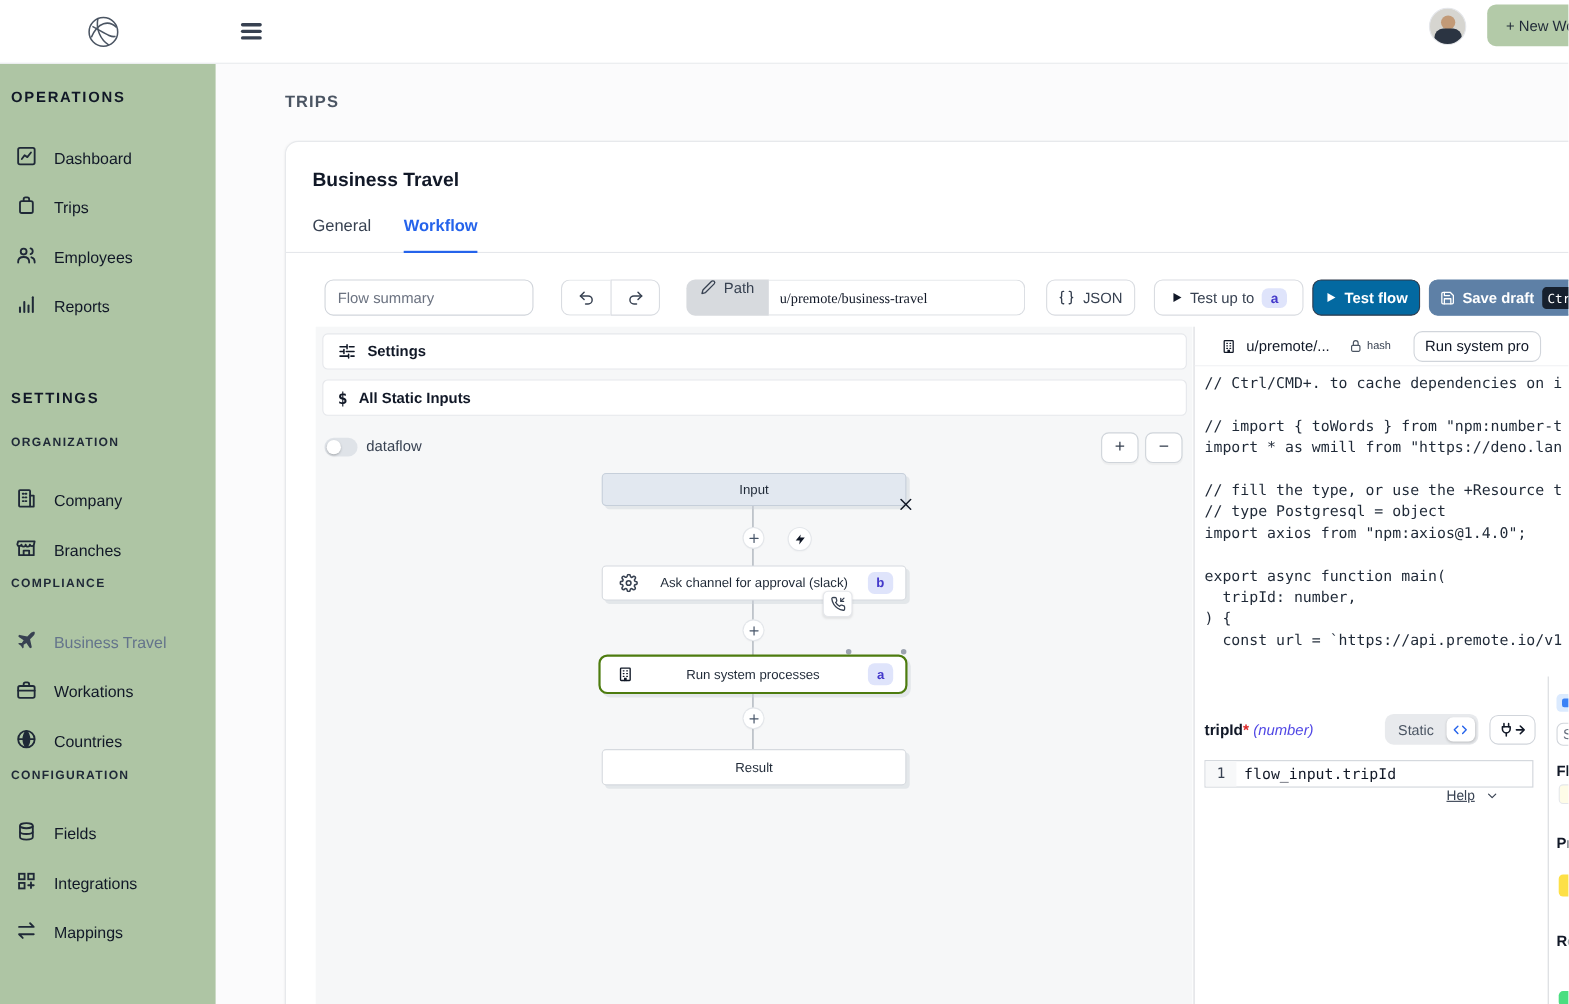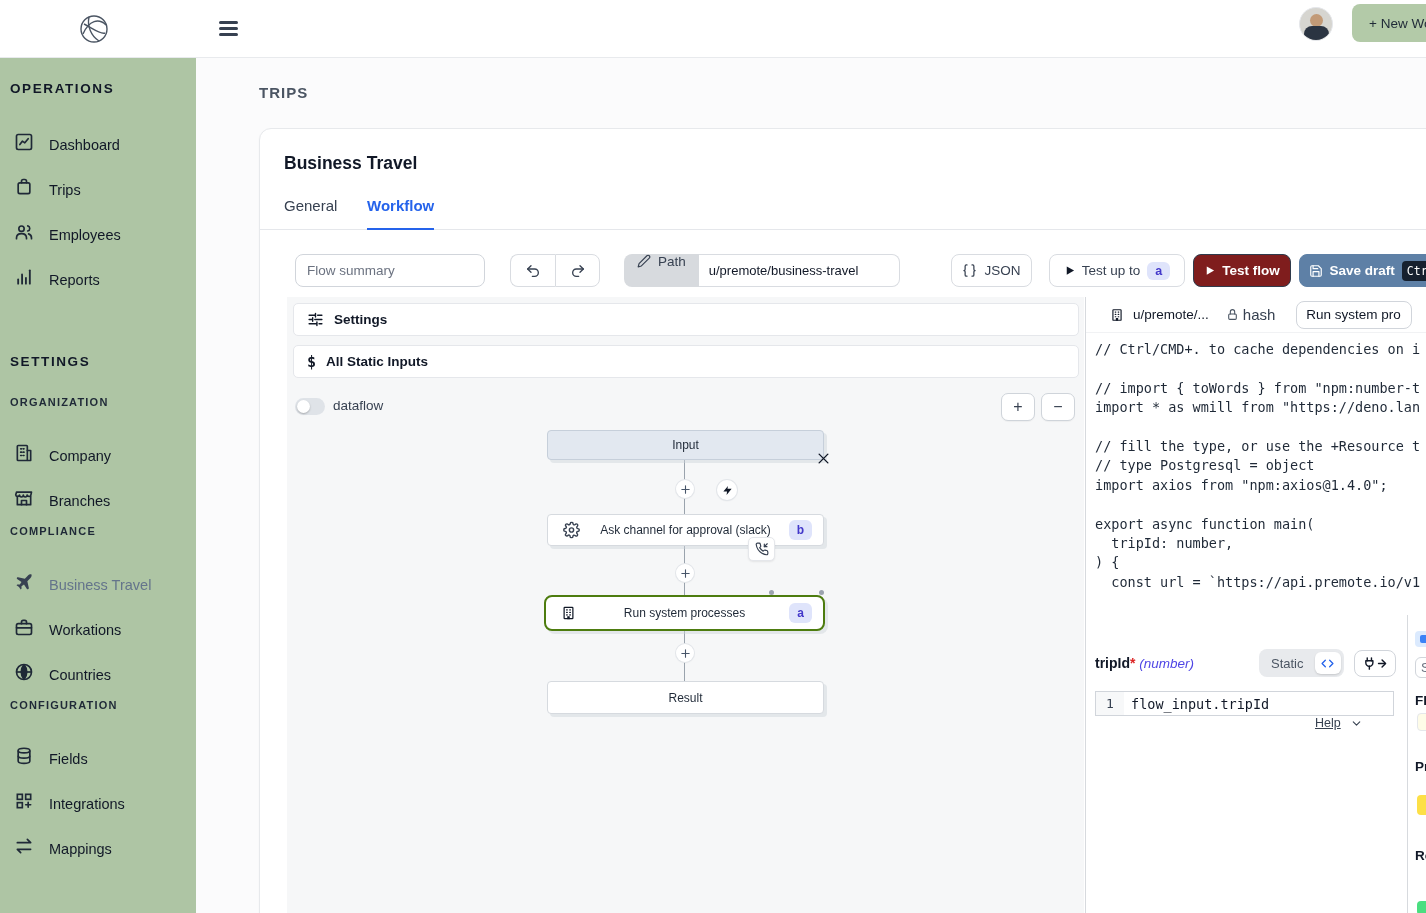--- a/index.html
+++ b/index.html
@@ -39,25 +39,25 @@
   .tb { position:absolute; top:125px; height:33px; display:flex; align-items:center; }
   .tb-input { border:1px solid #d1d5db; border-radius:8px; height:33px; font-size:13.5px; color:#374151; padding:0 11px; font-family:inherit; background:#fff; }
   .tb-input::placeholder { color:#6b7280; }
   .btn { display:flex; align-items:center; justify-content:center; gap:7px; background:#fff; border:1px solid #d9dce1; border-radius:8px; height:33px; font-size:13.5px; color:#374151; cursor:pointer; font-family:inherit; }
   .undo-group { left:250px; }
   .undo-group .btn { border-radius:0; width:45px; border-right:none; }
   .undo-group .btn:first-child { border-radius:8px 0 0 8px; }
   .undo-group .btn:last-child { border-radius:0 8px 8px 0; border-right:1px solid #d9dce1; }
   .path-group { left:364px; }
   .path-label { display:flex; gap:7px; background:#d7dade; border-radius:8px 0 0 8px; height:33px; padding:0 13px; font-size:13.5px; color:#374151; cursor:pointer; }
-  .path-value { width:201px; height:33px; border:1px solid #d9dce1; border-left:none; border-radius:0 8px 8px 0; font-family:Liberation Sans, sans-serif; font-size:13px; color:#111827; padding:0 10px; background:#fff; }
+  .path-value { width:233px; height:33px; border:1px solid #d9dce1; border-left:none; border-radius:0 8px 8px 0; font-family:Liberation Serif, serif; font-size:13px; color:#111827; padding:0 10px; background:#fff; }
   .json-btn { left:691px; width:81px; position:absolute; }
   .testup-btn { left:789px; width:136px; position:absolute; }
   .mini-badge { background:#dfe4fb; color:#4338ca; font-weight:bold; font-size:12.5px; border-radius:6px; padding:2px 8px; }
-  .testflow-btn { left:933px; width:98px; position:absolute; background:#7f1d1d; border-color:#2f3b4c; color:#fff; font-weight:bold; }
+  .testflow-btn { left:933px; width:98px; position:absolute; background:#0369a1; border-color:#2f3b4c; color:#fff; font-weight:bold; }
   .save-btn { left:1039px; width:150px; position:absolute; background:#5e80a6; border-color:#5e80a6; color:#fff; font-weight:bold; }
   .kbd { background:#16202e; color:#fff; font-family:"DejaVu Sans Mono", monospace; font-size:11.5px; border-radius:4px; padding:3px 5px; font-weight:normal; }
 
   
   .canvas { position:absolute; left:27px; top:168px; width:797px; height:649px; background:#f6f7f8; overflow:hidden; }
   .row-bar { position:absolute; left:6px; width:786px; height:33px; background:#fff; border:1px solid #e5e7eb; border-radius:5px; display:flex; align-items:center; gap:10px; padding-left:13px; font-size:13.5px; font-weight:bold; color:#111827; cursor:pointer; }
   .toggle { position:absolute; left:8px; top:101px; width:30px; height:17px; background:#dfe3e8; border-radius:9px; cursor:pointer; }
   .toggle .knob { position:absolute; left:2px; top:2px; width:13px; height:13px; background:#fff; border-radius:50%; box-shadow:0 1px 2px rgba(0,0,0,.25); }
   .toggle-label { position:absolute; left:46px; top:101px; font-size:13.5px; color:#374151; }
   .zoom-btn { position:absolute; top:96px; width:34px; height:28px; background:#fff; border:1px solid #cfd4da; border-radius:7px; font-size:16px; color:#374151; display:flex; align-items:center; justify-content:center; cursor:pointer; box-shadow:0 1px 1px rgba(0,0,0,.04); }
@@ -68,21 +68,21 @@
   .plus-dot { position:absolute; width:18px; height:18px; border-radius:50%; background:#fff; box-shadow:0 0 0 1px #e3e6ea, 0 1px 2px rgba(0,0,0,.08); display:flex; align-items:center; justify-content:center; color:#475569; cursor:pointer; }
   .bolt-dot { position:absolute; width:20px; height:20px; border-radius:50%; background:#fff; box-shadow:0 0 0 1px #e3e6ea, 0 1px 2px rgba(0,0,0,.08); display:flex; align-items:center; justify-content:center; cursor:pointer; }
   .phone-chip { position:absolute; left:461px; top:240px; width:27px; height:24px; background:#fff; border:1px solid #e5e7eb; border-radius:5px; display:flex; align-items:center; justify-content:center; box-shadow:0 1px 2px rgba(0,0,0,.08); color:#374151; }
   .handle-dot { position:absolute; width:5px; height:5px; border-radius:50%; background:#9ca3af; }
   .close-x { position:absolute; left:529px; top:154px; cursor:pointer; color:#111827; }
 
   
   .panel { position:absolute; left:825px; top:168px; width:342px; height:649px; background:#fff; border-left:1px solid #d7dade; }
   .p-head { position:absolute; left:0; top:0; width:100%; height:36px; display:flex; align-items:center; gap:9px; padding-left:24px; border-bottom:1px solid #f1f2f4; }
   .p-path { font-size:13.5px; color:#111827; }
-  .p-hash { display:flex; align-items:center; gap:4px; font-size:15px; color:#374151; margin-left:8px; }
+  .p-hash { display:flex; align-items:center; gap:4px; font-size:10px; color:#374151; margin-left:8px; }
   .p-run { margin-left:12px; width:116px; height:28px; border:1px solid #d1d5db; border-radius:8px; font-size:13.5px; color:#111827; padding:0 9px; font-family:inherit; background:#fff; white-space:nowrap; overflow:hidden; }
   .code { position:absolute; left:9px; top:43px; width:330px; height:252px; font-family:"DejaVu Sans Mono", monospace; font-size:13.5px; line-height:19.4px; color:#1f2937; white-space:pre; overflow:hidden; }
   .p-tabs { position:absolute; left:0; top:296px; width:100%; height:23px; background:#fcfcfd; border-top:1px solid #e5e7eb; border-bottom:1px solid #e5e7eb; display:flex; align-items:center; gap:48px; padding-left:23px; white-space:nowrap; overflow:hidden; }
   .p-tab { font-size:13px; font-weight:bold; color:#374151; cursor:pointer; }
   .p-tab.active { color:#0f172a; }
   .field-row { position:absolute; left:9px; top:352px; width:300px; height:30px; }
   .field-name { position:absolute; left:0; top:6px; font-size:14px; color:#111827; font-weight:bold; }
   .field-req { color:#dc2626; }
   .field-type { font-style:italic; color:#4f46e5; font-weight:normal; font-size:13.5px; }
   .static-group { position:absolute; left:164px; top:0; height:28px; background:#e8eaed; border-radius:8px; display:flex; align-items:center; padding:3px; gap:2px; cursor:pointer; }

